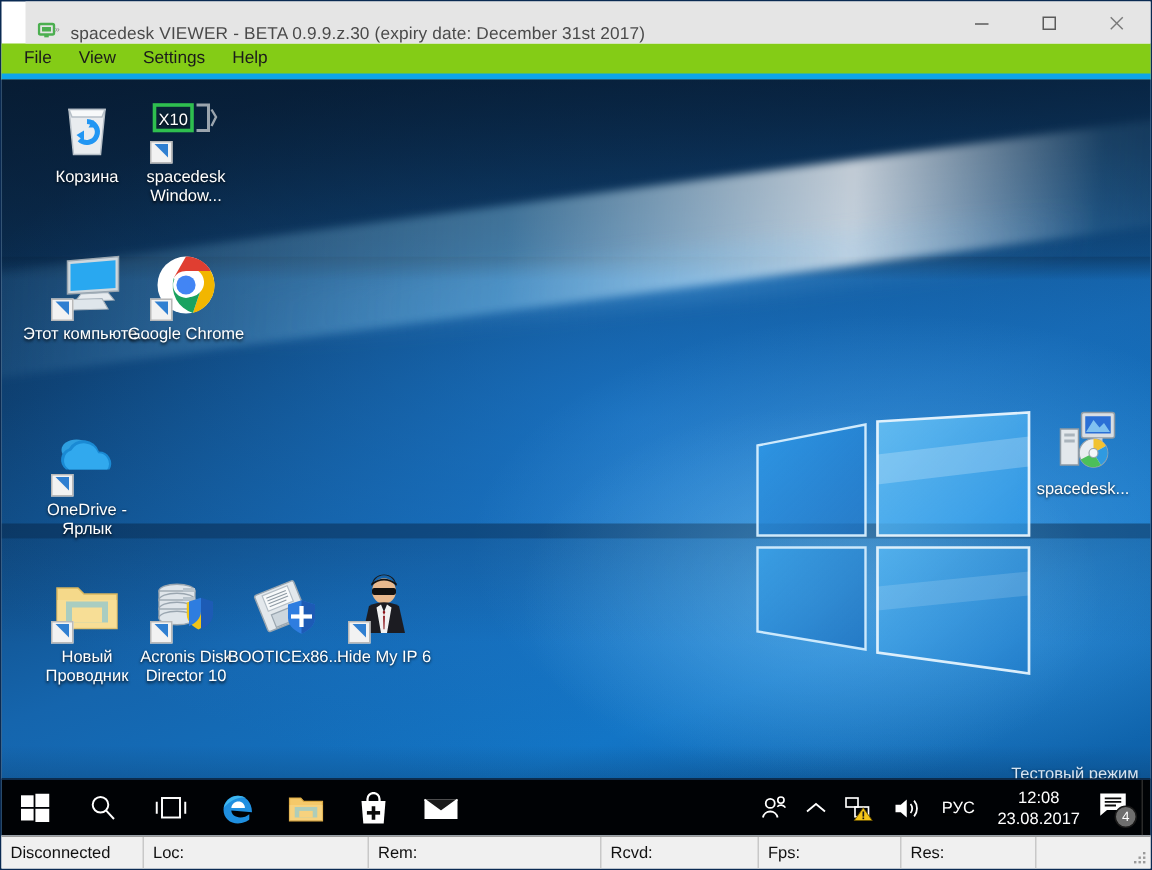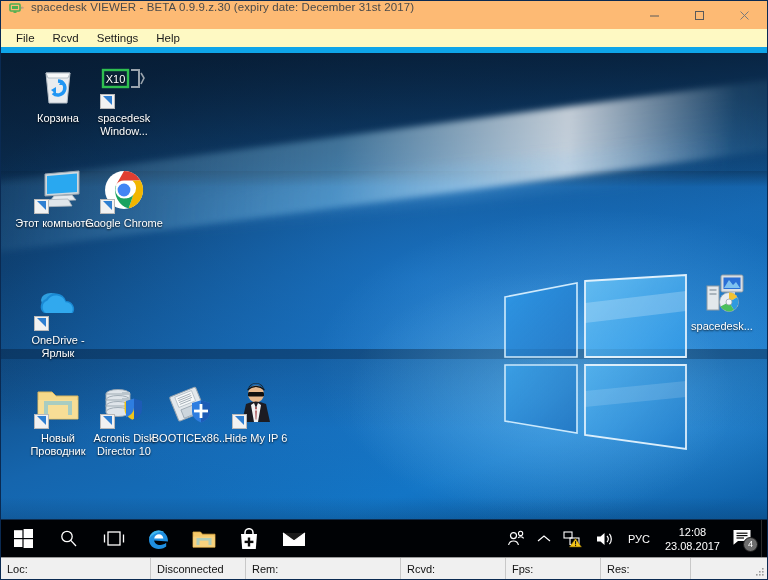--- a/index.html
+++ b/index.html
@@ -9,36 +9,36 @@
     background: #fff;
   }
   .app {
     position: relative; width: 768px; height: 580px;
     border: 1px solid #0a2a52; background: #fff;
     display: flex; flex-direction: column;
   }
 
   
   .titlebar {
-    height: 28px; background: #fdba74; display: flex; align-items: flex-start;
-    flex: 0 0 28px; position: relative;
+    height: 28px; background: #e5e5e5; display: flex; align-items: flex-end;
+    flex: 0 0 28px; position: relative; margin-left: 16px;
   }
   .tb-icon { width: 16px; height: 16px; margin-left: 8px; margin-right: 6px; position: relative; flex: 0 0 16px; }
   .tb-title {
     font-size: 11.5px; color: #4a4a4a; white-space: nowrap;
     letter-spacing: 0.1px;
   }
   .winctrls { position: absolute; right: 0; top: 0; height: 28px; display: flex; }
   .wc { width: 45px; height: 28px; display: flex; align-items: center; justify-content: center; }
   .wc svg { display: block; }
 
   
   .menubar {
-    height: 24px; flex: 0 0 24px; background: #fef9c3; display: flex; align-items: center;
-    padding-left: 6px; border-bottom: 6px solid #0ea5e9;
+    height: 24px; flex: 0 0 24px; background: #84cc16; display: flex; align-items: center;
+    padding-left: 6px; border-bottom: 4px solid #0ea5e9;
   }
   .menu-item {
     font-size: 11.5px; color: #1b1b1b; padding: 3px 9px; white-space: nowrap;
   }
 
   
   .desktop {
     position: relative; flex: 1 1 auto; overflow: hidden;
     background: #0b3a66;
   }
@@ -176,21 +176,21 @@
         <svg width="11" height="11" viewBox="0 0 11 11">
             <line x1="1.5" y1="1.5" x2="9.5" y2="9.5" stroke="#7a7a7a" stroke-width="1"></line>
             <line x1="9.5" y1="1.5" x2="1.5" y2="9.5" stroke="#7a7a7a" stroke-width="1"></line>
           </svg>
       </div>
     </div>
   </div>
 
   <div class="menubar">
     <div class="menu-item">File</div>
-    <div class="menu-item">Rcvd</div>
+    <div class="menu-item">View</div>
     <div class="menu-item">Settings</div>
     <div class="menu-item">Help</div>
   </div>
 
   <div class="desktop">
     <div class="wall"></div>
     <div class="band b1"></div>
     <div class="band b2"></div>
     <div class="ray"></div>
     <div class="ray2"></div>
@@ -392,20 +392,21 @@
           <path d="M31 23.5 a9.5 9.5 0 0 1 8.2 4.8 l-8.2 4.7 Z" fill="#f2c230"></path>
           <path d="M39.2 28.3 a9.5 9.5 0 0 1 -3.3 12.7 l-4.9 -8 Z" fill="#2f9ae0"></path>
           <path d="M35.9 41 a9.5 9.5 0 0 1 -13.4 -3.6 l8.5 -4.4 Z" fill="#4cbf5a"></path>
           <circle cx="31" cy="33" r="3" fill="#f4f7f9" stroke="#97a2ab" stroke-width="0.8"></circle>
         </svg>
       </div>
       <span class="lbl">spacedesk...</span>
     </div>
 
     <div class="watermark">
+      <div>Тестовый режим</div>
       <div>Пробная версия. Build 16251.rs_prerelease.170721-1512</div>
     </div>
 
     <div class="taskbar">
       <div class="tb-btn">
         <svg width="19" height="19" viewBox="0 0 19 19">
           <rect x="0" y="1.2" width="8.4" height="7.8" fill="#fff"></rect>
           <rect x="9.6" y="0" width="9.4" height="9" fill="#fff"></rect>
           <rect x="0" y="10.2" width="8.4" height="7.8" fill="#fff"></rect>
           <rect x="9.6" y="10.2" width="9.4" height="8.8" fill="#fff"></rect>
@@ -504,22 +505,22 @@
             </svg>
           </span>
           <span class="notif-badge">4</span>
         </div>
         <div class="showdesk"></div>
       </div>
     </div>
   </div>
 
   <div class="statusbar">
+    <div class="sb-cell" style="width:95px">Disconnected</div>
     <div class="sb-cell" style="width:150px">Loc:</div>
-    <div class="sb-cell" style="width:95px">Disconnected</div>
     <div class="sb-cell" style="width:155px">Rem:</div>
     <div class="sb-cell" style="width:105px">Rcvd:</div>
     <div class="sb-cell" style="width:95px">Fps:</div>
     <div class="sb-cell" style="width:90px">Res:</div>
     <div class="sb-cell" style="flex:1; border-right:none"></div>
     <span class="sb-grip">
       <svg width="12" height="12" viewBox="0 0 12 12">
         <g fill="#9a9a9a">
           <rect x="9" y="3" width="1.6" height="1.6"></rect>
           <rect x="6" y="6" width="1.6" height="1.6"></rect>

